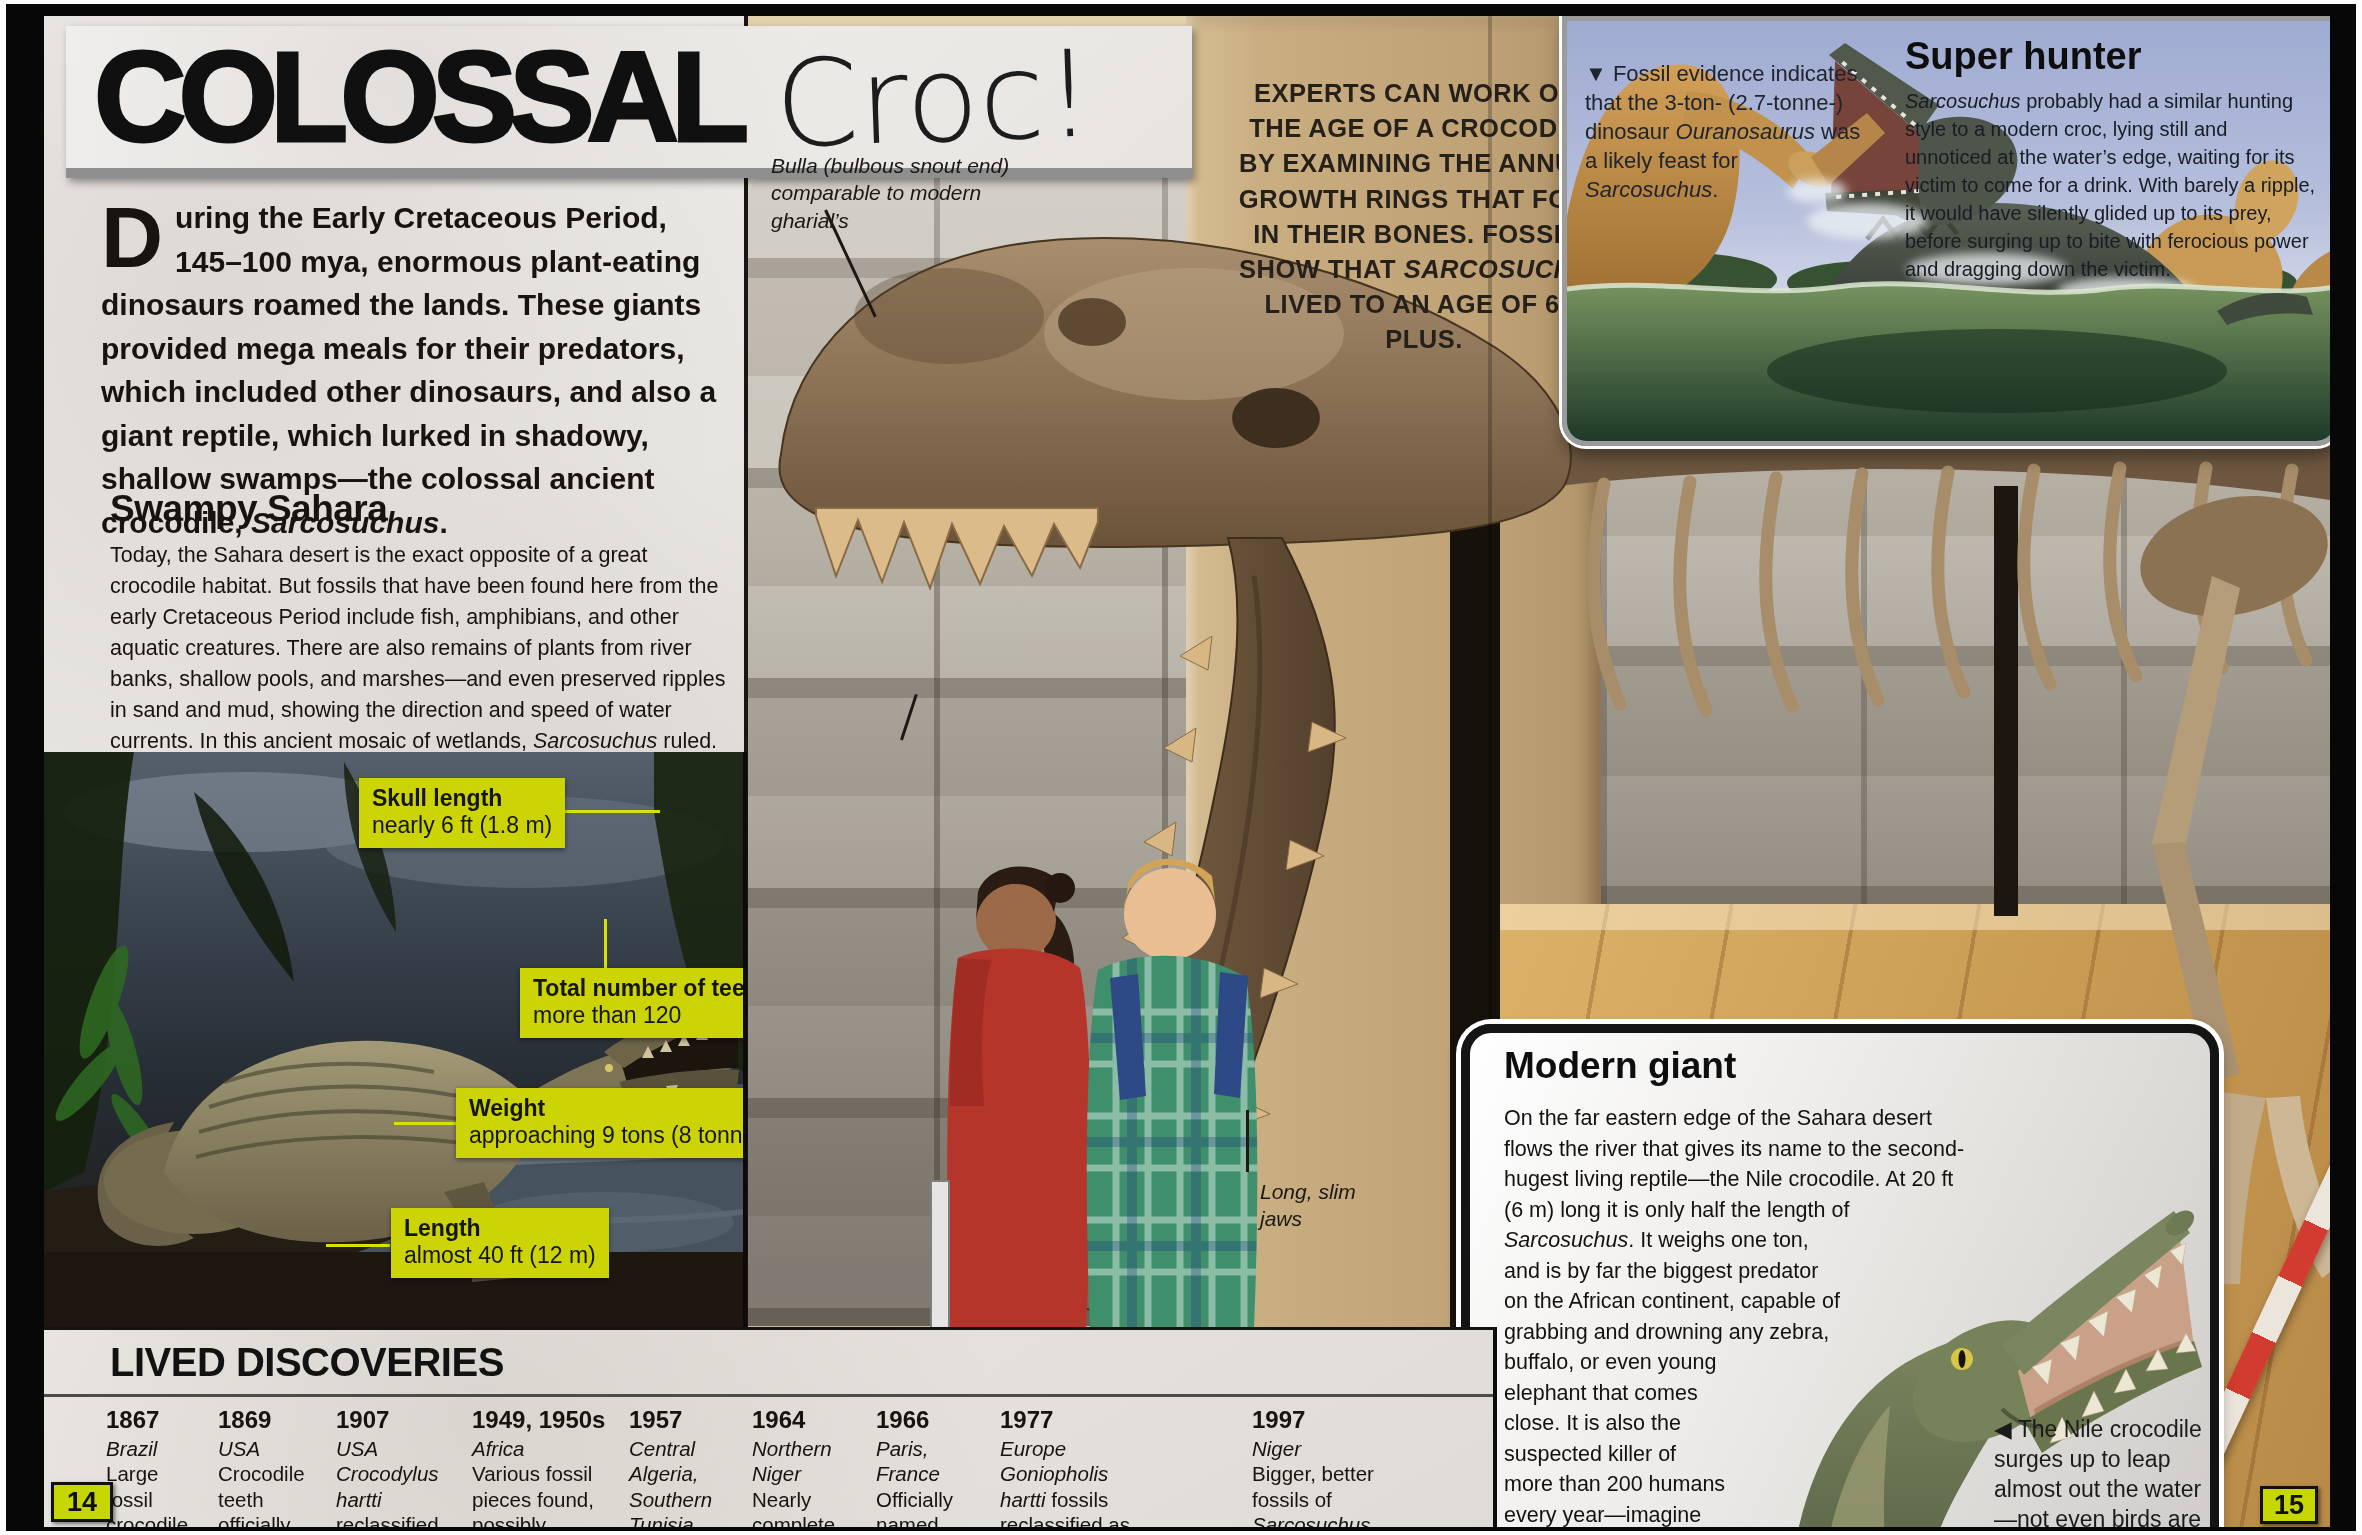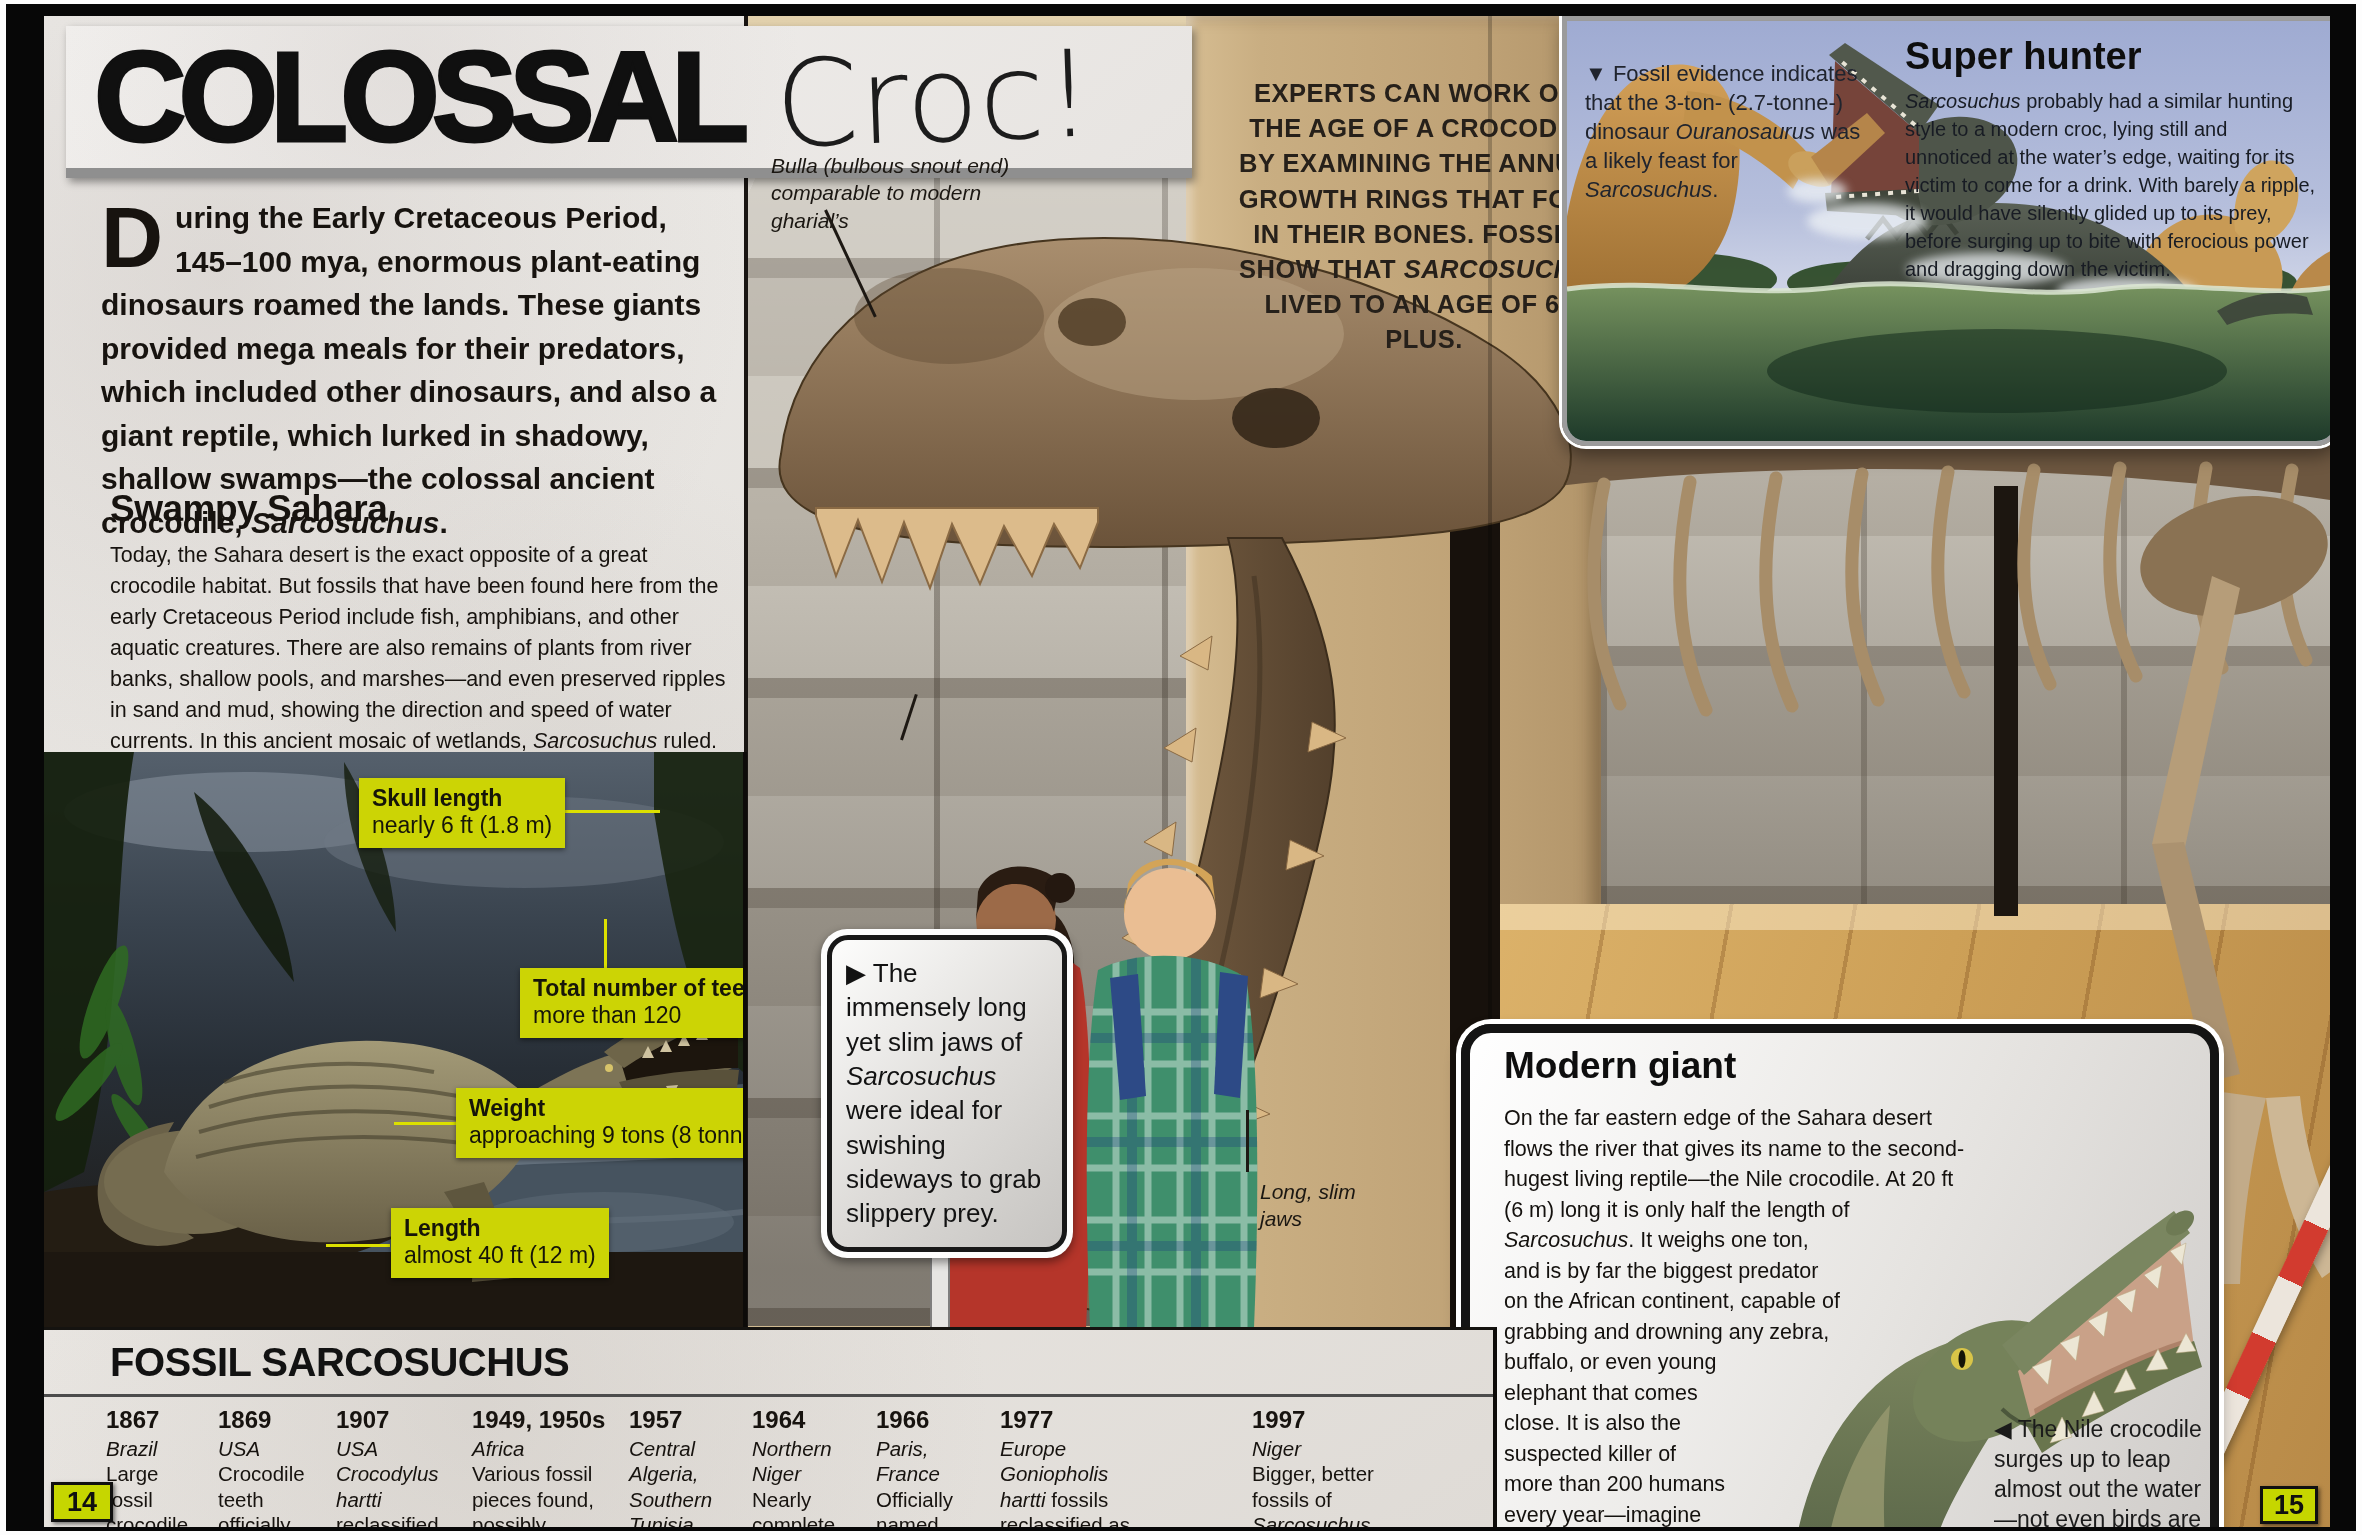--- a/index.html
+++ b/index.html
@@ -332,25 +332,20 @@
       </div>
 
       <div class="experts">EXPERTS CAN WORK OUT THE AGE OF A CROCODILE BY EXAMINING THE ANNUAL GROWTH RINGS THAT FORM IN THEIR BONES. FOSSILS SHOW THAT <i>SARCOSUCHUS</i> LIVED TO AN AGE OF 60-PLUS.</div>
       <div class="lbl bulla">Bulla (bulbous snout end) comparable to modern gharial’s</div>
       <div class="ll ll-bulla"></div>
       <div class="ll ll-overbite"></div>
       <div class="lbl jaws">Long, slim jaws</div>
       <div class="ll ll-jaws"></div>
 
       <div class="co-stand"></div>
-      <div class="callout">
-        <div class="co-inner">
-          <p>▶ The immensely long yet slim jaws of <i>Sarcosuchus</i> were ideal for swishing sideways to grab slippery prey.</p>
-        </div>
-      </div>
 
       <div class="panel super">
         <svg class="sh-art" width="768" height="420" viewBox="0 0 768 420">
           <defs>
             <linearGradient id="gDino" x1="0" y1="0" x2="0" y2="1">
                 <stop offset="0" stop-color="#d3a058"></stop>
                 <stop offset="1" stop-color="#9a6c30"></stop>
               </linearGradient>
             <linearGradient id="gCrocD" x1="0" y1="0" x2="0" y2="1">
                 <stop offset="0" stop-color="#5a6156"></stop>
@@ -433,21 +428,21 @@
           <circle cx="196" cy="200" r="11" fill="#d9c548"></circle>
           <ellipse cx="196" cy="200" rx="3.5" ry="9" fill="#141407"></ellipse>
           <path d="M236,250 C248,262 262,268 276,268" stroke="#4c573c" stroke-width="4" fill="none"></path>
         </svg>
         <h2>Modern giant</h2>
         <p class="mg-body"><span class="mg-f mg-f1"></span><span class="mg-f mg-f2"></span><span class="mg-f mg-f3"></span><span>On the far eastern edge of the Sahara desert flows the river that gives its name to the second-hugest living reptile—the Nile crocodile. At 20 ft (6 m) long it is only half the length of <i>Sarcosuchus</i>. It weighs one ton, and is by far the biggest predator on the African continent, capable of grabbing and drowning any zebra, buffalo, or even young elephant that comes close. It is also the suspected killer of more than 200 humans every year—imagine how deadly  would have been!</span></p>
         <div class="mg-caption">◀ The Nile crocodile surges up to leap almost out the water—not even birds are safe.</div>
       </div>
 
       <div class="fossil">
-        <h2>FOSSIL SARCOSUCHUS</h2>
+        <h2>LIVED DISCOVERIES</h2>
         <div class="fd-rule"></div>
         <div class="fd-col c0">
           <div class="fd-year">1867</div>
           <div class="fd-place">Brazil</div>
           <div class="fd-detail">Large fossil crocodile teeth found</div>
         </div>
         <div class="fd-col c1">
           <div class="fd-year">1869</div>
           <div class="fd-place">USA</div>
           <div class="fd-detail">Crocodile teeth officially named </div>

